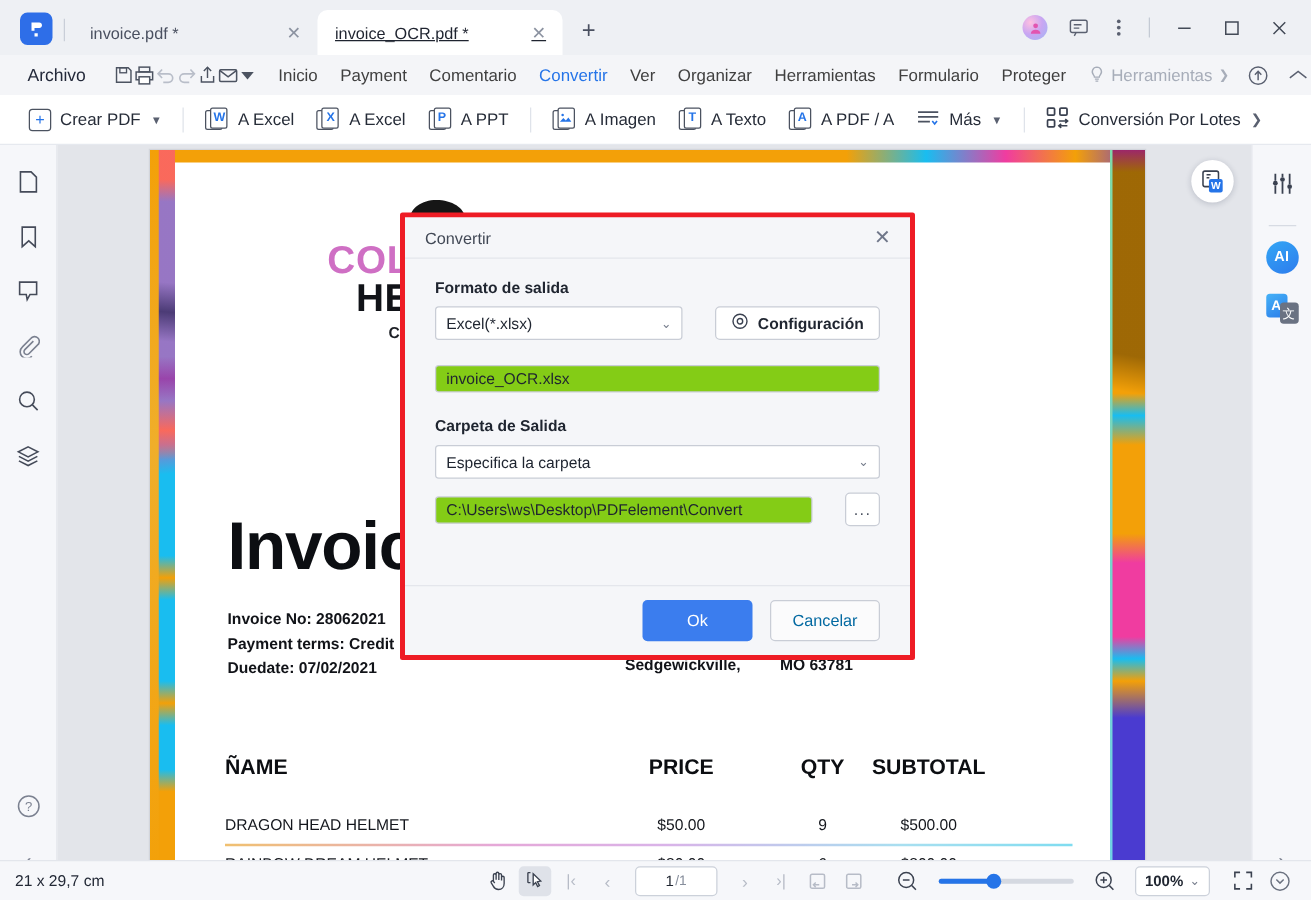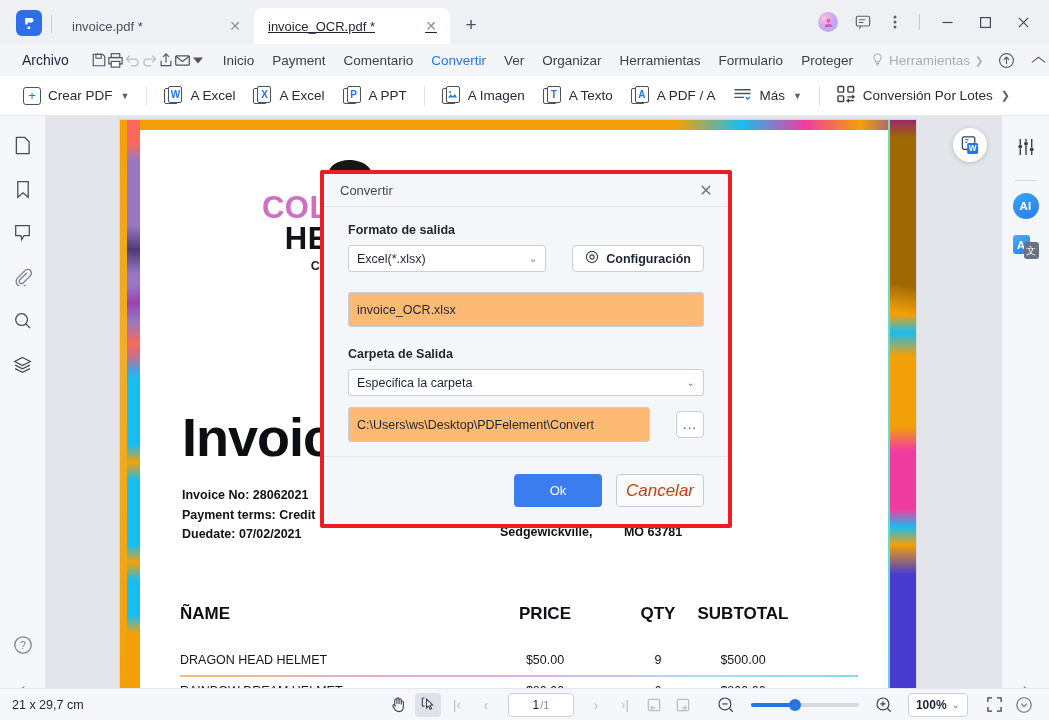--- a/index.html
+++ b/index.html
@@ -244,41 +244,41 @@
     display: flex; align-items: center; padding: 0 8px; font-size: 12.5px; color: #1f2530;
   }
   .sel .v { flex: 1; }
   .sel .chev { color: #757c8b; font-size: 10px; }
   .btn-cfg {
     height: 27px; border: 1px solid #c9cdd6; border-radius: 4px; background: #fff;
     display: flex; align-items: center; gap: 7px; padding: 0 12px;
     font-size: 12.5px; color: #1f2530; font-weight: bold;
   }
   .inp {
-    height: 35px; border: 1px solid #c9cdd6; border-radius: 3px; background: #fdba74;
+    height: 22px; border: 1px solid #c9cdd6; border-radius: 3px; background: #84cc16;
     display: flex; align-items: center; padding: 0 8px; font-size: 12.5px; color: #1f2530;
   }
   .btn-dots {
     width: 28px; height: 27px; border: 1px solid #c9cdd6; border-radius: 4px;
     background: #fff; display: flex; align-items: center; justify-content: center;
     color: #4d5462; font-size: 13px; letter-spacing: 1px;
   }
   .dlg-foot {
-    position: absolute; left: 0; right: 0; bottom: 0; height: 68px;
+    position: absolute; left: 0; right: 0; bottom: 0; height: 56px;
     border-top: 1px solid #e4e6ec; display: flex; align-items: center;
     justify-content: flex-end; gap: 14px; padding-right: 24px;
   }
   .btn-ok {
     width: 88px; height: 33px; border-radius: 4px; background: #3b7dee; color: #fff;
     font-size: 13px; display: flex; align-items: center; justify-content: center;
   }
   .btn-cancel {
     width: 88px; height: 33px; border-radius: 4px; background: #fbfbfc;
-    border: 1px solid #c9cdd6; color: #c2410c; font-size: 17px;
-    display: flex; align-items: center; justify-content: center; font-style: italic;
+    border: 1px solid #c9cdd6; color: #0369a1; font-size: 13px;
+    display: flex; align-items: center; justify-content: center;
   }
 
   
   .statusbar {
     position: absolute; bottom: 0; left: 0; width: 1049px; height: 32px;
     background: #f6f7fa; border-top: 1px solid #e3e6ec;
     display: flex; align-items: center; padding: 0 12px; font-size: 12px; color: #2f3643;
   }
   .sb-size { color: #232936; font-size: 12.5px; }
   .sb-center { margin-left: auto; display: flex; align-items: center; gap: 3px; }

